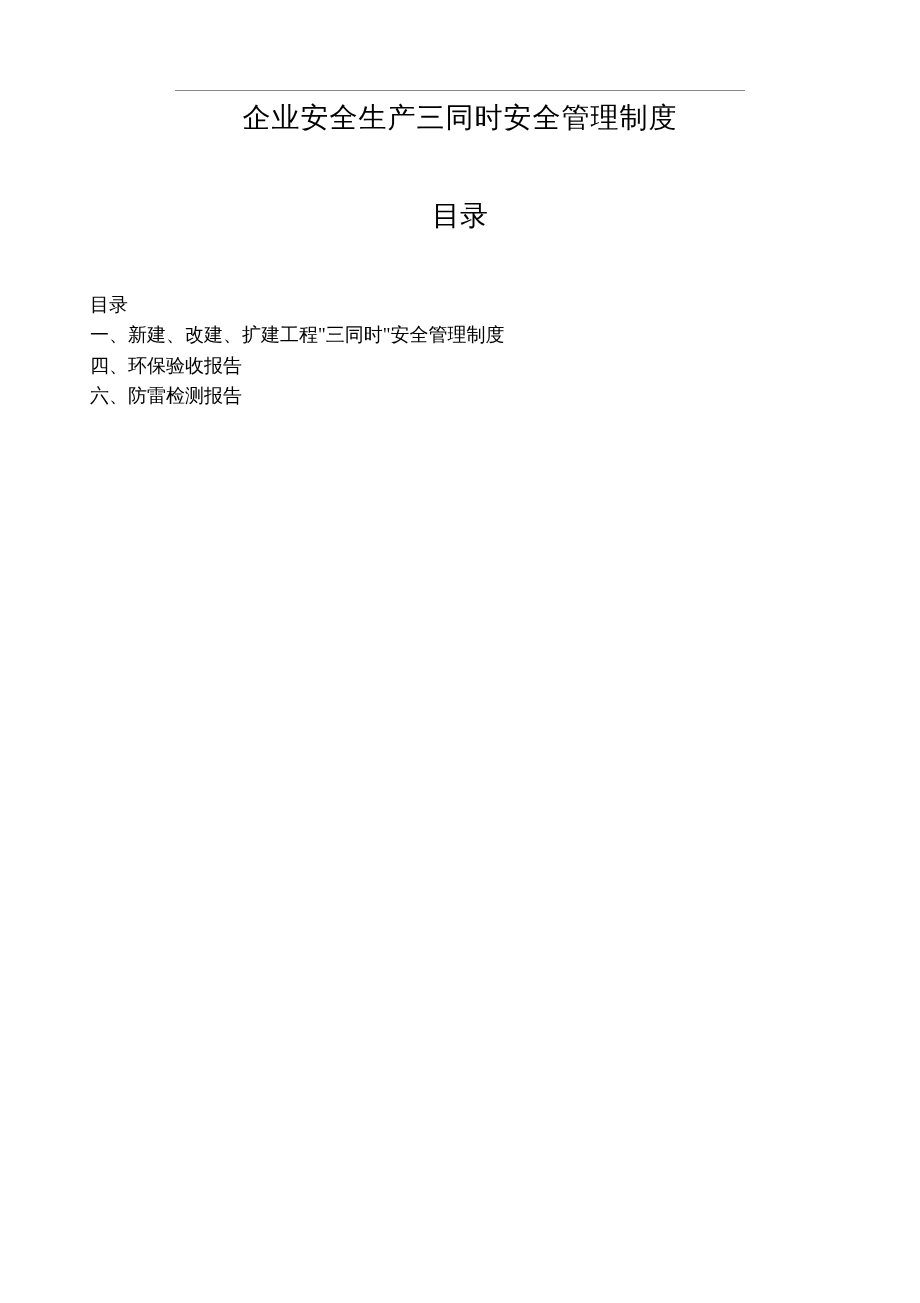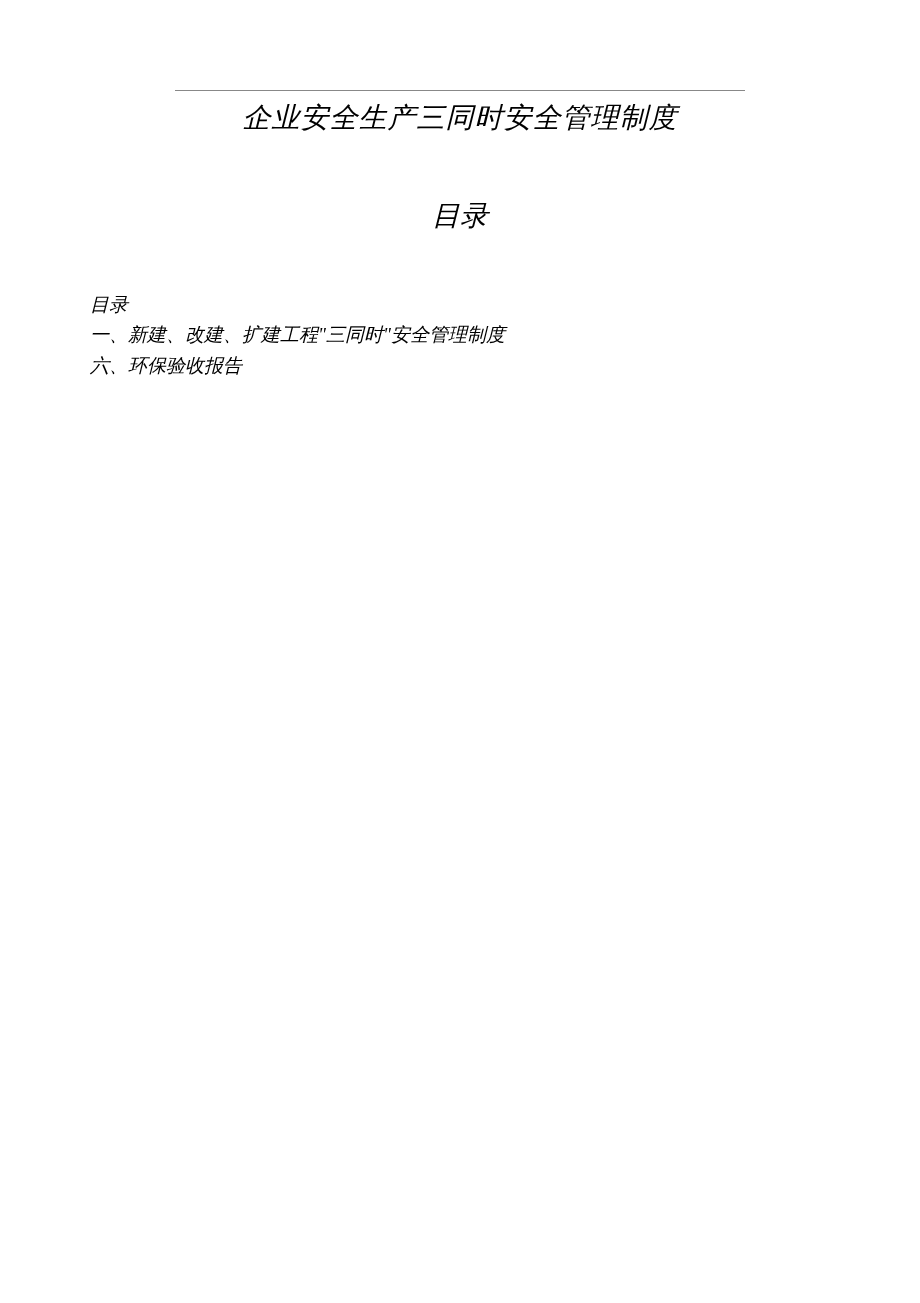--- a/index.html
+++ b/index.html
@@ -10,21 +10,20 @@
     body {
       width: 920px;
       height: 1303px;
       background: #ffffff;
       font-family: "SimSun", "宋体", serif;
       color: #000000;
       position: relative;
     }
     .page {
       padding: 90px 90px 0 90px;
-      font-style: italic;
     }
     .horizontal-rule {
       border: none;
       border-top: 1px solid #888;
       margin: 0 85px 8px 85px;
     }
     .title {
       text-align: center;
       font-size: 28px;
       font-weight: normal;
@@ -51,15 +50,16 @@
 </head>
 <body>
 
 <div class="page">
   <hr class="horizontal-rule">
   <h1 class="title">企业安全生产三同时安全管理制度</h1>
   <h2 class="subtitle">目录</h2>
   <div class="toc">
     <div class="toc-item">目录</div>
     <div class="toc-item">一、新建、改建、扩建工程"三同时"安全管理制度</div>
-    <div class="toc-item">六、环保验收报告</div>
+    <div class="toc-item">四、环保验收报告</div>
+    <div class="toc-item">六、防雷检测报告</div>
   </div>
 </div>
 
 </body></html>

